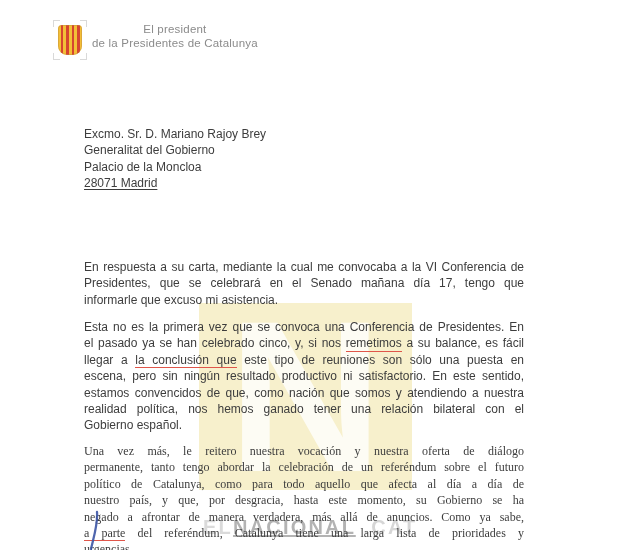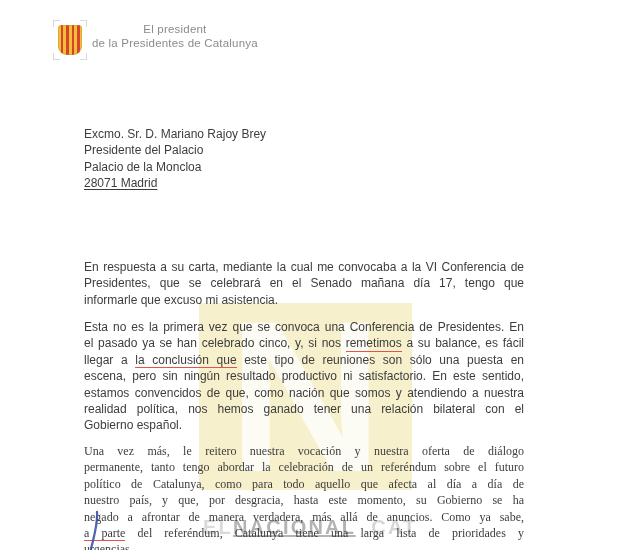--- a/index.html
+++ b/index.html
@@ -71,21 +71,21 @@
       <div class="shield"></div>
     </div>
     <div class="lh-text">
       <div>El president</div>
       <div>de la Presidentes de Catalunya</div>
     </div>
   </div>
 
   <div class="block recipient">
     <div class="ln">Excmo. Sr. D. Mariano Rajoy Brey</div>
-    <div class="ln">Presidente del Palacio</div>
+    <div class="ln">Generalitat del Gobierno</div>
     <div class="ln">Palacio de la Moncloa</div>
     <div class="ln"><span class="u-black">28071 Madrid</span></div>
   </div>
 
 
   <div class="block p1">
     <div class="ln j">En respuesta a su carta, mediante la cual me convocaba a la VI Conferencia de</div>
     <div class="ln j">Presidentes, que se celebrará en el Senado mañana día 17, tengo que</div>
     <div class="ln">informarle que excuso mi asistencia.</div>
   </div>

